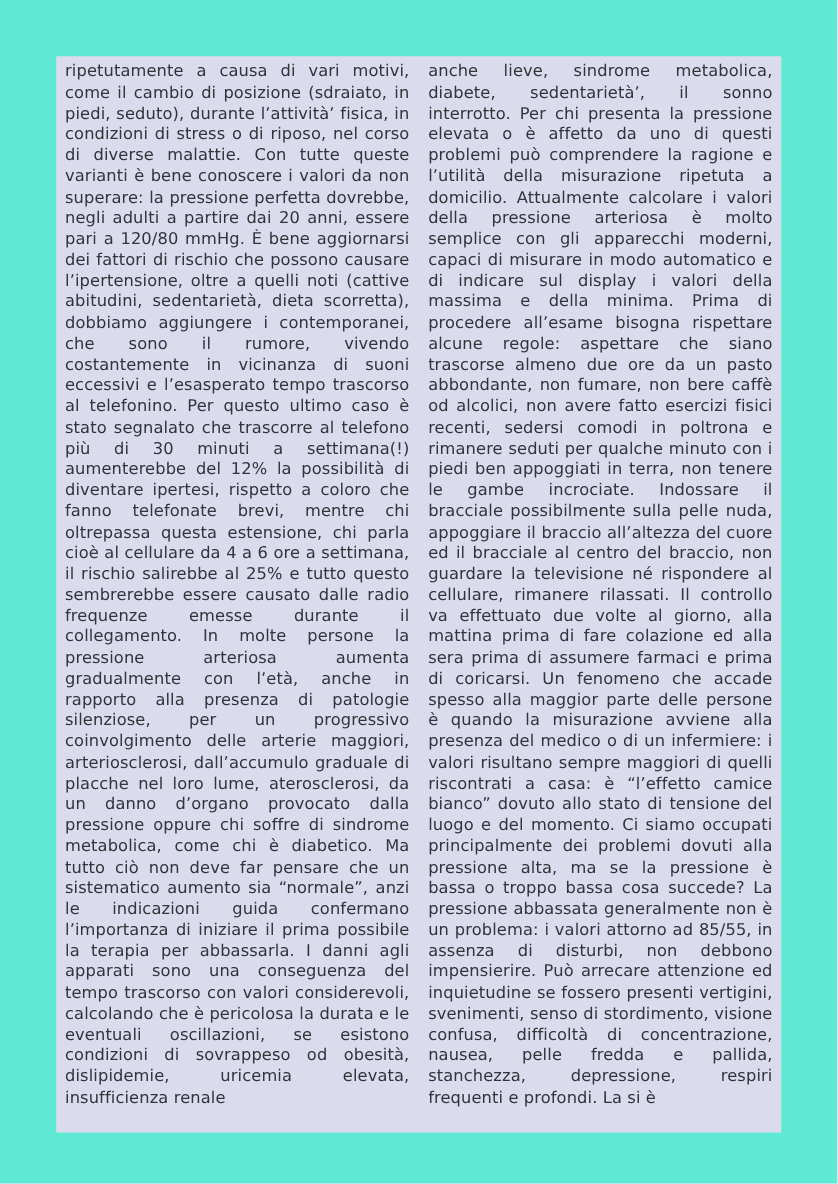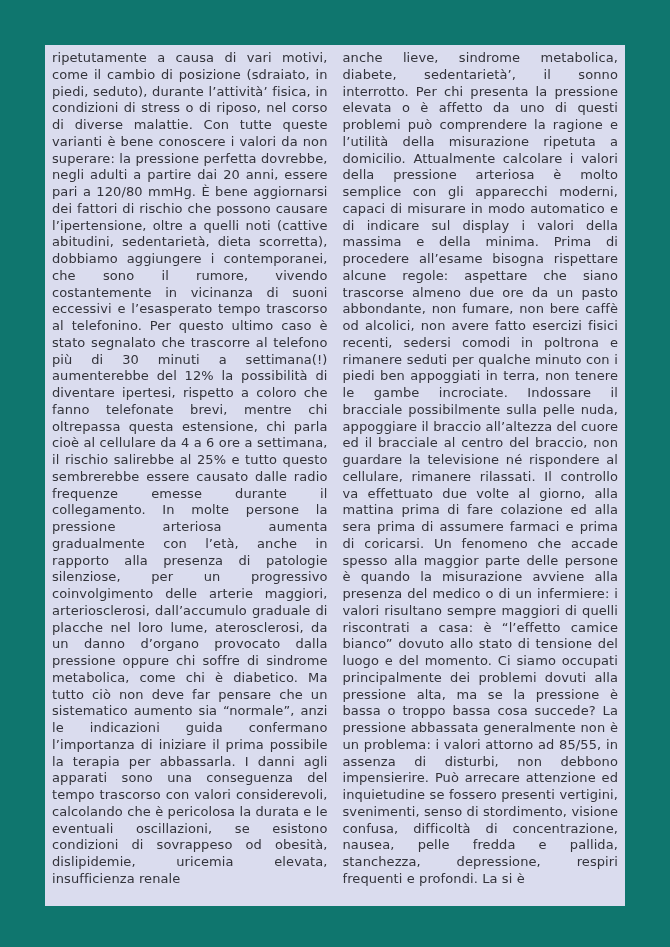--- a/index.html
+++ b/index.html
@@ -12,21 +12,21 @@
     width: 670px;
     height: 947px;
     background: #ffffff;
     font-family: "DejaVu Sans", sans-serif;
     overflow: hidden;
   }
   .page {
     position: relative;
     width: 670px;
     height: 947px;
-    background: #0f766e;
+    background: #5eead4;
   }
   .article-panel {
     position: absolute;
     left: 45px;
     top: 45px;
     width: 580px;
     height: 861px;
     background: var(--panel-bg);
     display: flex;
     gap: 15px;

